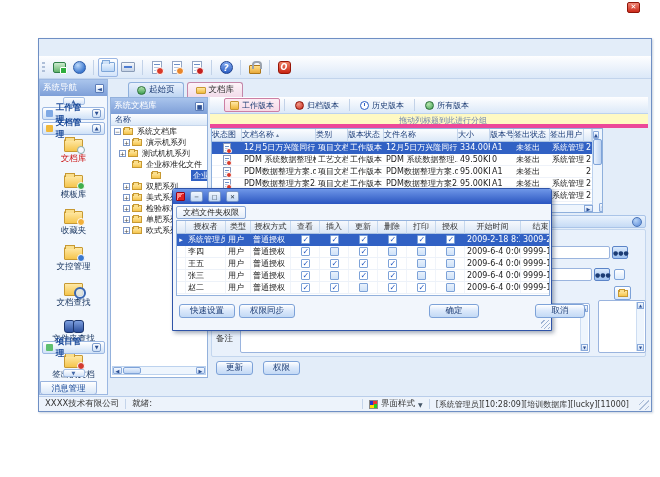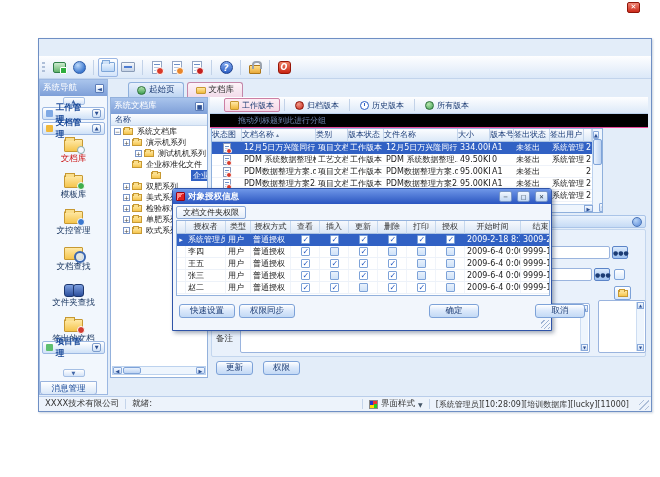--- a/index.html
+++ b/index.html
@@ -98,22 +98,22 @@
   .verbar { position:absolute; left:210px; top:97px; width:438px; height:17px; background:linear-gradient(#fefeff,#dce9f8);
             border-bottom:1px solid #bcd2ee; display:flex; align-items:center; padding-left:14px; }
   .vbtn { height:14px; display:flex; align-items:center; gap:3px; padding:0 5px; font-size:8px; color:#1c3c74; border:1px solid transparent; border-radius:2px; }
   .vbtn.active { background:linear-gradient(#fdeef5,#f6d9e7); border-color:#cc7fa4; }
   .vsep { width:1px; height:12px; background:#c2d2e8; margin:0 4px; }
   .vi { width:9px; height:9px; border-radius:50%; }
   .vi-work { border-radius:1px; background:linear-gradient(#ffe9a6,#f0b83a); border:1px solid #c79932; }
   .vi-arch { background:radial-gradient(circle at 35% 30%, #f49a8a, #c42818); border:1px solid #8f1408; }
   .vi-hist { background:#fff; border:1px solid #2d5fc4; } .vi-hist::after { content:""; display:block; width:1px; height:3px; background:#2d5fc4; margin:1px auto 0; }
   .vi-all { background:radial-gradient(circle at 35% 30%, #b9e8b0, #3f9f52); border:1px solid #2c7038; }
-  .groupbar { position:absolute; left:210px; top:114px; width:438px; height:14px; background:#000000; border-bottom:1px solid #ec4899;
-              font-size:8px; color:#6e85ae; line-height:13px; padding-left:28px; }
+  .groupbar { position:absolute; left:210px; top:114px; width:438px; height:14px; background:#fef9c3; border-bottom:4px solid #ec4899;
+              font-size:8px; color:#6e85ae; line-height:13px; padding-left:28px;text-align:center; }
 
   .tablebox { position:absolute; left:211px; top:128px; width:392px; height:85px; background:#fff; border:1px solid #8fb0dc; overflow:hidden; }
   .thead { display:flex; height:13px; }
   .th { flex:none; background:linear-gradient(#fcfdff,#dce9f8); border-right:1px solid #c5d6ec; border-bottom:1px solid #aec4e2;
         font-size:8px; color:#1b3c78; text-align:left; line-height:12px; white-space:nowrap; overflow:hidden; }
   .th .sort { font-size:6px; color:#6a7f9f; }
   .mrow { display:flex; height:12px; border-bottom:1px solid #eef2f9; }
   .mrow.sel { background:#3161c4; color:#fff; border-bottom-color:#3161c4; }
   .mc { flex:none; font-size:8px; line-height:11px; padding:0 2px; white-space:nowrap; overflow:hidden; }
   .mc.cicon { display:flex; align-items:center; justify-content:center; padding:0; }
@@ -265,20 +265,26 @@
           <div class="lbl">文档库</div>
         </div>
         <div class="snav">
           <span class="fol">
             <span class="badge green"></span>
           </span>
           <div class="lbl">模板库</div>
         </div>
         <div class="snav">
           <span class="fol">
+            <span class="badge star"></span>
+          </span>
+          <div class="lbl">收藏夹</div>
+        </div>
+        <div class="snav">
+          <span class="fol">
             <span class="badge blue"></span>
           </span>
           <div class="lbl">文控管理</div>
         </div>
         <div class="snav">
           <span class="ic-search-doc"></span>
           <div class="lbl">文档查找</div>
         </div>
         <div class="snav">
           <span class="ic-binocular"></span>
@@ -323,21 +329,21 @@
         <div class="trow" style="padding-left: 3px;">
           <span class="exp">−</span>
           <span class="tfol"></span>
           <span class="tl">系统文档库</span>
         </div>
         <div class="trow" style="padding-left: 12px;">
           <span class="exp">+</span>
           <span class="tfol"></span>
           <span class="tl">演示机系列</span>
         </div>
-        <div class="trow" style="padding-left: 24px;">
+        <div class="trow" style="padding-left: 8px;">
           <span class="exp">+</span>
           <span class="tfol"></span>
           <span class="tl">测试机机系列</span>
         </div>
         <div class="trow" style="padding-left: 12px;">
           <span style="width: 9px;"></span>
           <span class="tfol"></span>
           <span class="tl">企业标准化文件</span>
         </div>
         <div class="trow sel" style="padding-left: 12px; gap: 28px;">
@@ -541,21 +547,20 @@
       <span class="caret">▼</span>
     </span>
     <span class="ssep"></span>
     <span class="seg" style="font-size:8px">[系统管理员][10:28:09][培训数据库][lucky][11000]</span>
     <span class="sgrip"></span>
   </div>
 
   <div class="dialog">
     <div class="dlg-title">
       <span class="dlg-ic"></span>
-      <span class="t">对象授权信息</span>
       <span class="dlg-wbtn">─</span>
       <span class="dlg-wbtn">□</span>
       <span class="dlg-wbtn">✕</span>
     </div>
     <div class="dlg-tab">文档文件夹权限</div>
     <div class="dlg-table">
       <div class="dhead" id="dthead">
           <div class="dth" style="width: 9px;"></div>
           <div class="dth" style="width: 40px;">授权者</div>
           <div class="dth" style="width: 25px;">类型</div>

